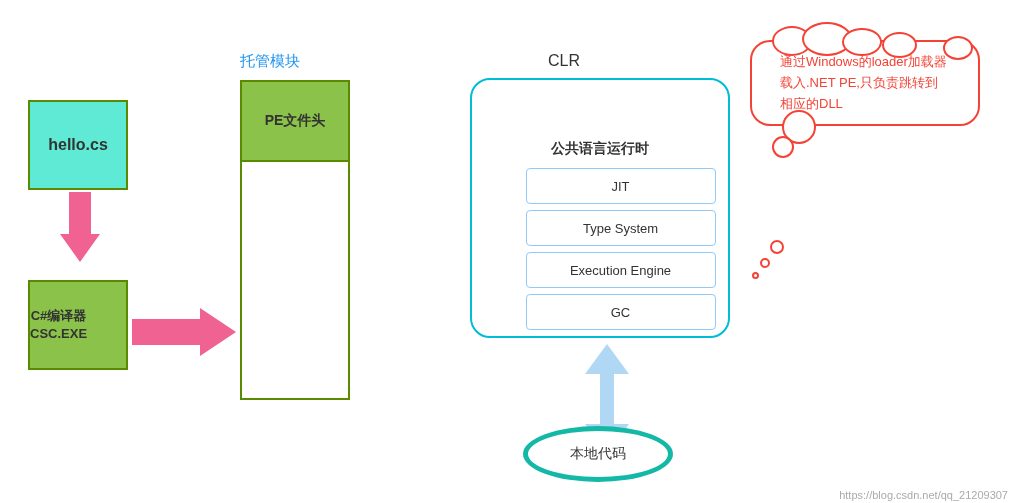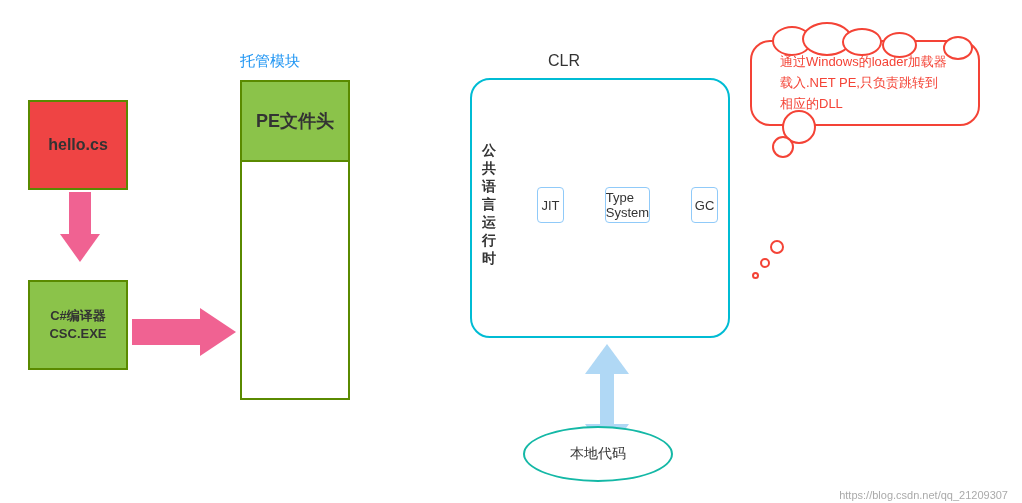--- a/index.html
+++ b/index.html
@@ -18,21 +18,21 @@
       height: 503px;
     }
 
     
     .hello-cs {
       position: absolute;
       left: 28px;
       top: 100px;
       width: 100px;
       height: 90px;
-      background: #ef4444;
+      background: #5eead4;
       border: 2px solid #5a8a00;
       display: flex;
       align-items: center;
       justify-content: center;
       font-size: 16px;
       color: #333;
       font-weight: bold;
     }
 
     
@@ -61,21 +61,20 @@
     .compiler-box {
       position: absolute;
       left: 28px;
       top: 280px;
       width: 100px;
       height: 90px;
       background: #8bc34a;
       border: 2px solid #5a8a00;
       display: flex;
       align-items: center;
-      justify-content: center;
       font-size: 13px;
       color: #333;
       font-weight: bold;
       text-align: center;
       line-height: 1.4;
     }
 
     
     .pink-arrow-right {
       position: absolute;
@@ -119,21 +118,21 @@
       display: flex;
       flex-direction: column;
     }
 
     .module-section {
       background: #8bc34a;
       border-bottom: 2px solid #5a8a00;
       display: flex;
       align-items: center;
       justify-content: center;
-      font-size: 18px;
+      font-size: 14px;
       color: #333;
       font-weight: bold;
       text-align: center;
     }
 
     .module-section-top {
       height: 80px;
     }
 
     .module-section-mid {
@@ -159,37 +158,37 @@
     .clr-box {
       position: absolute;
       left: 470px;
       top: 78px;
       width: 260px;
       height: 260px;
       border: 2px solid #00bcd4;
       border-radius: 20px;
       background: transparent;
       display: flex;
-      flex-direction: row;
-      align-items: center;
-      padding: 10px;
+      flex-direction: column;
+      align-items: center;
+      padding: 0;
       justify-content: flex-end;
     }
 
     
     .clr-inner-label {
       font-size: 14px;
       color: #333;
       font-weight: bold;
       margin-bottom: 10px;
       margin-top: 4px;
     }
 
     .clr-item {
-      width: 206px;
+      width: 190px;
       height: 36px;
       border: 1.5px solid #90caf9;
       border-radius: 4px;
       display: flex;
       align-items: center;
       justify-content: center;
       margin-bottom: 6px;
       background: #fff;
       font-size: 13px;
       color: #333;
@@ -228,21 +227,21 @@
       border-top: 30px solid #b0d8f5;
     }
 
     
     .native-code {
       position: absolute;
       left: 523px;
       top: 426px;
       width: 150px;
       height: 56px;
-      border: 2px solid #14b8a6;
+      border: 5px solid #14b8a6;
       border-radius: 50%;
       display: flex;
       align-items: center;
       justify-content: center;
       font-size: 14px;
       color: #333;
       background: #fff;
     }
 
     
@@ -379,20 +378,23 @@
 
   <div class="clr-label">CLR</div>
 
   <div class="clr-box">
     <div class="clr-inner-label">公共语言运行时</div>
     <div class="clr-item">
       <span>JIT</span>
     </div>
     <div class="clr-item">
       <span>Type System</span>
+    </div>
+    <div class="clr-item">
+      <span>Execution Engine</span>
     </div>
     <div class="clr-item">
       <span>GC</span>
     </div>
   </div>
 
   <div class="double-arrow">
     <div class="up-arrow-head"></div>
     <div class="arrow-shaft-v"></div>
     <div class="down-arrow-head"></div>

